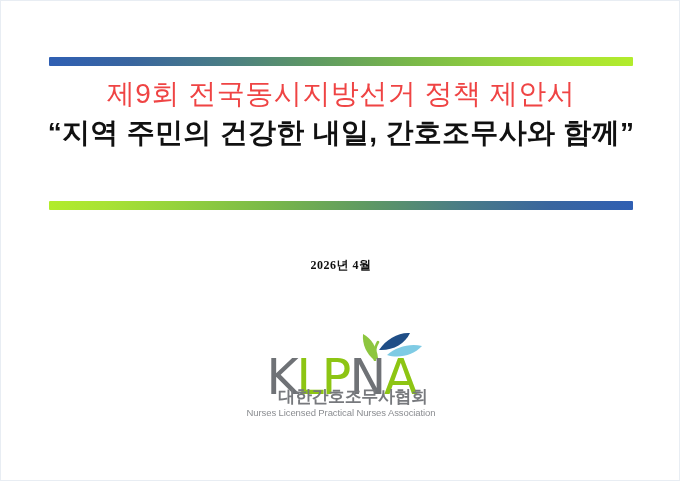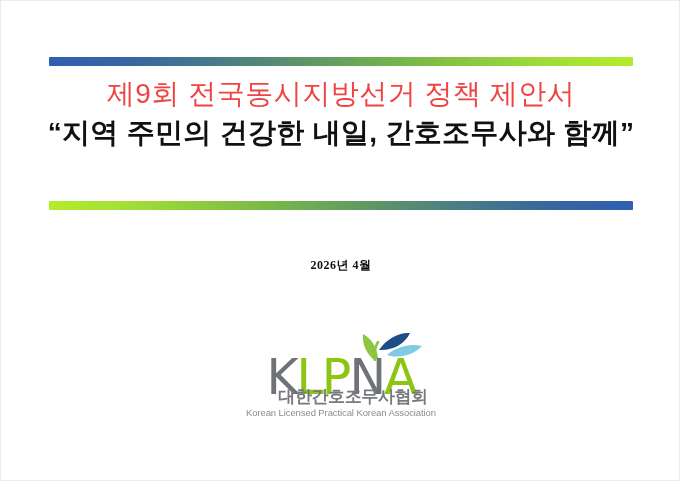--- a/index.html
+++ b/index.html
@@ -201,18 +201,18 @@
 
           <path d="M33 28 C42 20, 56 16, 68 19 C60 28, 45 32, 33 28 Z" fill="#7fcbe4"></path>
         </svg>
       </div>
 
       <div class="logo-mark">
         <span class="gl-k">K</span><span class="gl-l">L</span><span class="gl-p">P</span><span class="gl-n">N</span><span class="gl-a">A</span>
       </div>
 
       <div class="logo-kr">대한간호조무사협회</div>
-      <div class="logo-en">Korean Licensed Practical Korean Association</div>
+      <div class="logo-en">Nurses Licensed Practical Nurses Association</div>
 
     </div>
   </div>
 
 </div>
 
 </body></html>

